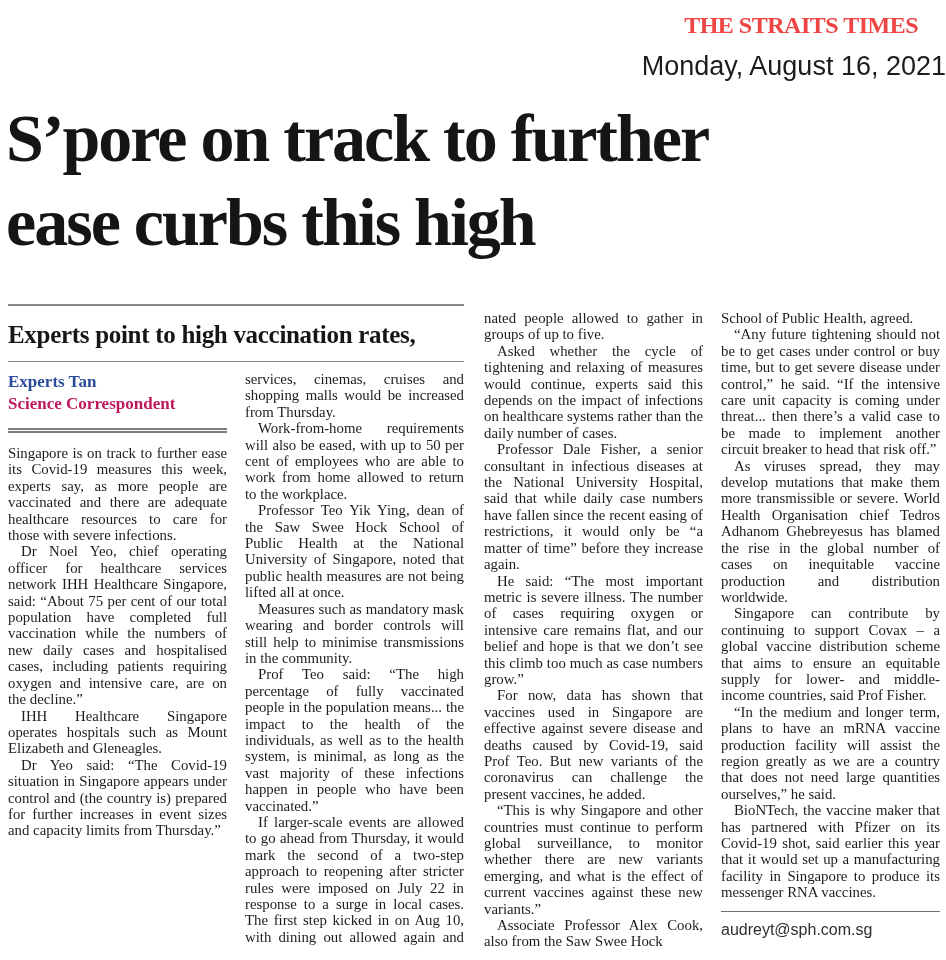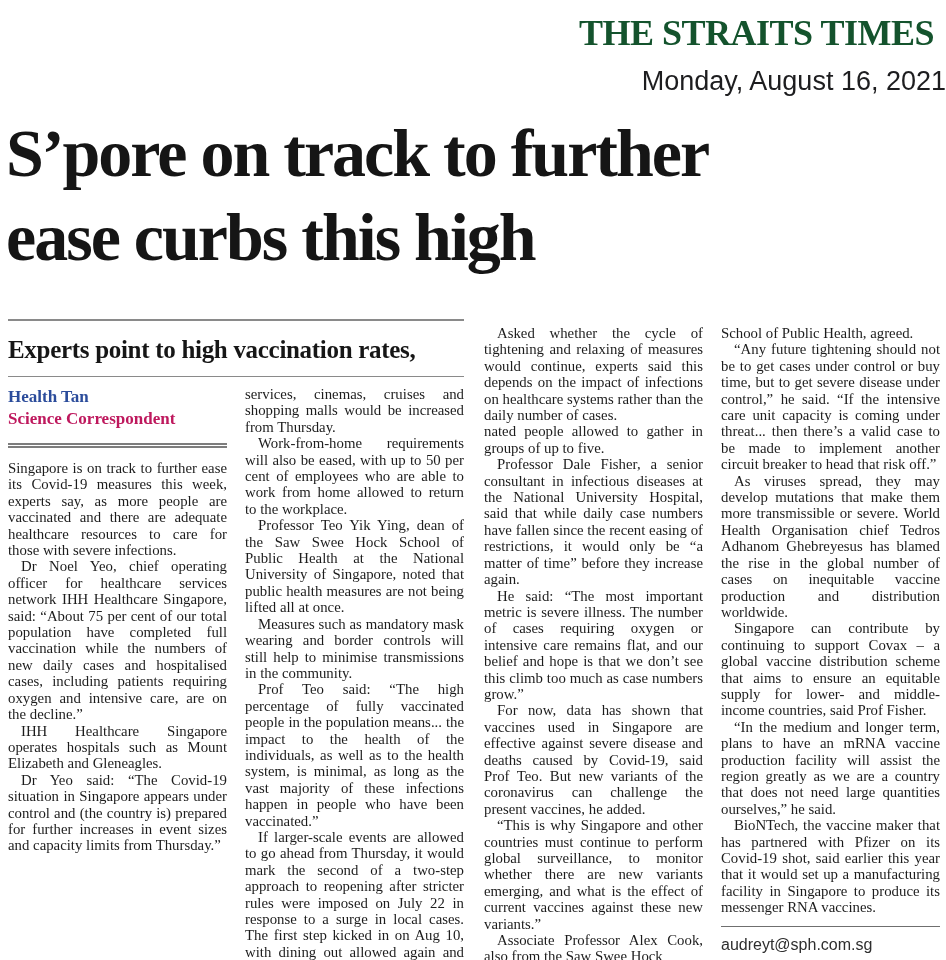--- a/index.html
+++ b/index.html
@@ -7,26 +7,26 @@
   body {
     width: 946px; height: 960px; overflow: hidden;
     font-family: "Liberation Serif", serif;
     color: #1c1c1c;
   }
   .page { width: 946px; height: 960px; position: relative; background: #fff; }
 
   
   .masthead {
     text-align: right;
-    padding: 12px 12px 0 0;
+    padding: 12px 28px 0 0;
     font-family: "Liberation Serif", serif;
     font-weight: 700;
-    font-size: 36px;
+    font-size: 24px;
     letter-spacing: -0.5px;
-    color: #14532d;
+    color: #ef4444;
   }
   .issue-date {
     text-align: right;
     margin-top: 12px;
     font-family: "Liberation Sans", sans-serif;
     font-size: 27px;
     color: #1d1d1f;
   }
   .headline {
     margin: 14px 12px 0 6px;
@@ -121,21 +121,21 @@
     <div class="half half-left">
       <div class="rule"></div>
       <h2 class="subhead">
         <span>Experts point to high vaccination rates,</span>
       </h2>
       <div class="rule-thin"></div>
 
       <div class="cols">
         <div class="col">
           <div class="byline">
-            <div class="byline-author">Health Tan</div>
+            <div class="byline-author">Experts Tan</div>
             <div class="byline-role">Science Correspondent</div>
           </div>
           <div class="double-rule"></div>
           <div>
               <p class="para">Singapore is on track to further ease its Covid-19 measures this week, experts say, as more people are vaccinated and there are adequate healthcare resources to care for those with severe infections.</p>
               <p class="para indent">Dr Noel Yeo, chief operating officer for healthcare services network IHH Healthcare Singapore, said: “About 75 per cent of our total population have completed full vaccination while the numbers of new daily cases and hospitalised cases, including patients requiring oxygen and intensive care, are on the decline.”</p>
               <p class="para indent">IHH Healthcare Singapore operates hospitals such as Mount Elizabeth and Gleneagles.</p>
               <p class="para indent">Dr Yeo said: “The Covid-19 situation in Singapore appears under control and (the country is) prepared for further increases in event sizes and capacity limits from Thursday.”</p>
             </div>
         </div>
@@ -146,22 +146,22 @@
             <p class="para indent">Professor Teo Yik Ying, dean of the Saw Swee Hock School of Public Health at the National University of Singapore, noted that public health measures are not being lifted all at once.</p>
             <p class="para indent">Measures such as mandatory mask wearing and border controls will still help to minimise transmissions in the community.</p>
             <p class="para indent">Prof Teo said: “The high percentage of fully vaccinated people in the population means... the impact to the health of the individuals, as well as to the health system, is minimal, as long as the vast majority of these infections happen in people who have been vaccinated.”</p>
             <p class="para indent">If larger-scale events are allowed to go ahead from Thursday, it would mark the second of a two-step approach to reopening after stricter rules were imposed on July 22 in response to a surge in local cases. The first step kicked in on Aug 10, with dining out allowed again and vacci-</p>
           </div>
       </div>
     </div>
 
     <div class="half half-right">
       <div class="col">
+          <p class="para">nated people allowed to gather in groups of up to five.</p>
           <p class="para indent">Asked whether the cycle of tightening and relaxing of measures would continue, experts said this depends on the impact of infections on healthcare systems rather than the daily number of cases.</p>
-          <p class="para">nated people allowed to gather in groups of up to five.</p>
           <p class="para indent">Professor Dale Fisher, a senior consultant in infectious diseases at the National University Hospital, said that while daily case numbers have fallen since the recent easing of restrictions, it would only be “a matter of time” before they increase again.</p>
           <p class="para indent">He said: “The most important metric is severe illness. The number of cases requiring oxygen or intensive care remains flat, and our belief and hope is that we don’t see this climb too much as case numbers grow.”</p>
           <p class="para indent">For now, data has shown that vaccines used in Singapore are effective against severe disease and deaths caused by Covid-19, said Prof Teo. But new variants of the coronavirus can challenge the present vaccines, he added.</p>
           <p class="para indent">“This is why Singapore and other countries must continue to perform global surveillance, to monitor whether there are new variants emerging, and what is the effect of current vaccines against these new variants.”</p>
           <p class="para indent">Associate Professor Alex Cook, also from the Saw Swee Hock</p>
         </div>
 
       <div class="col">
         <div>
             <p class="para">School of Public Health, agreed.</p>

